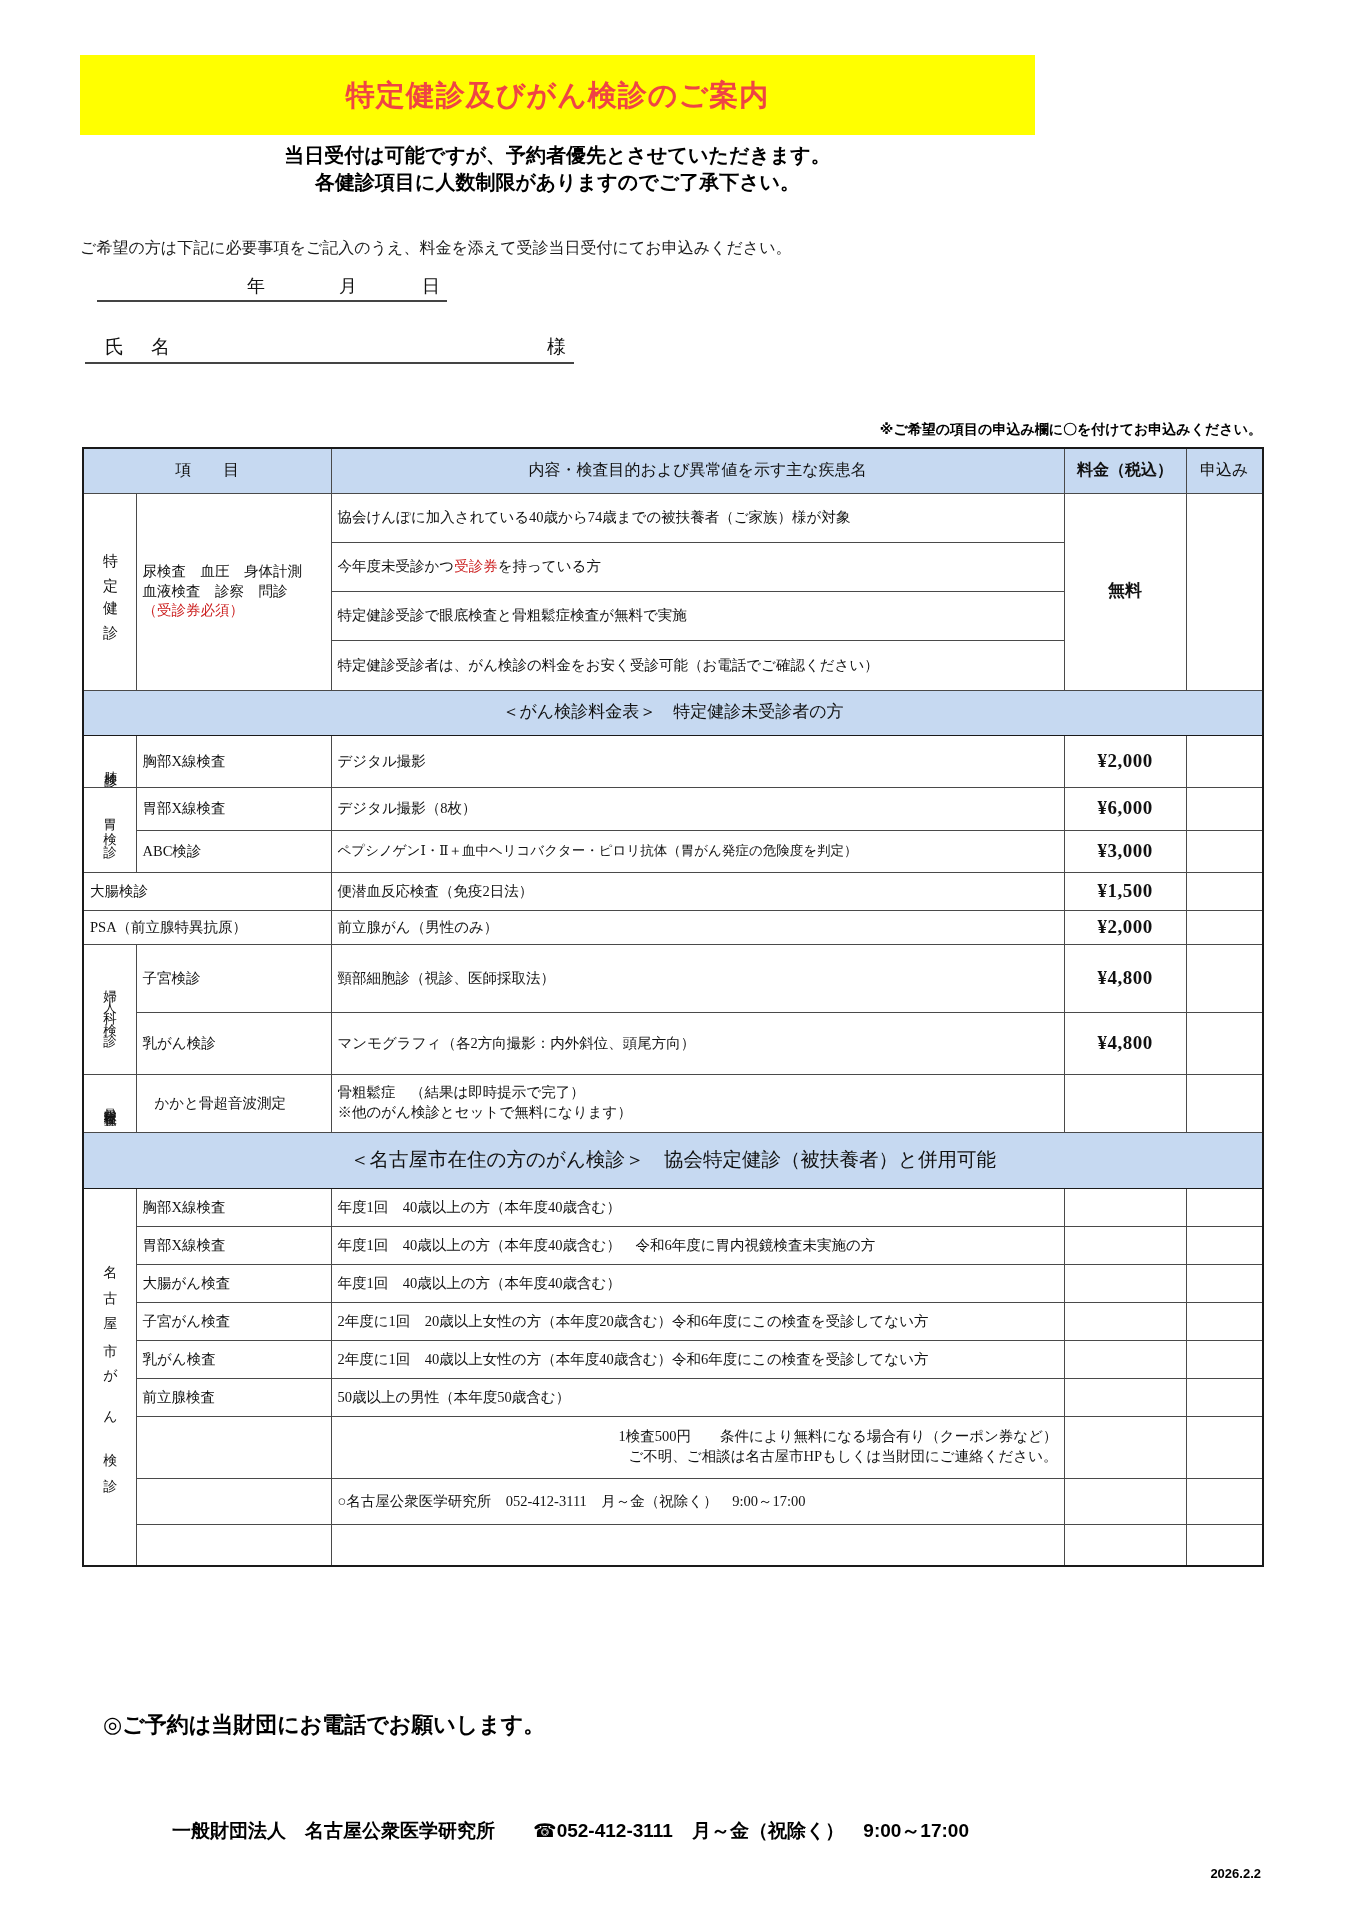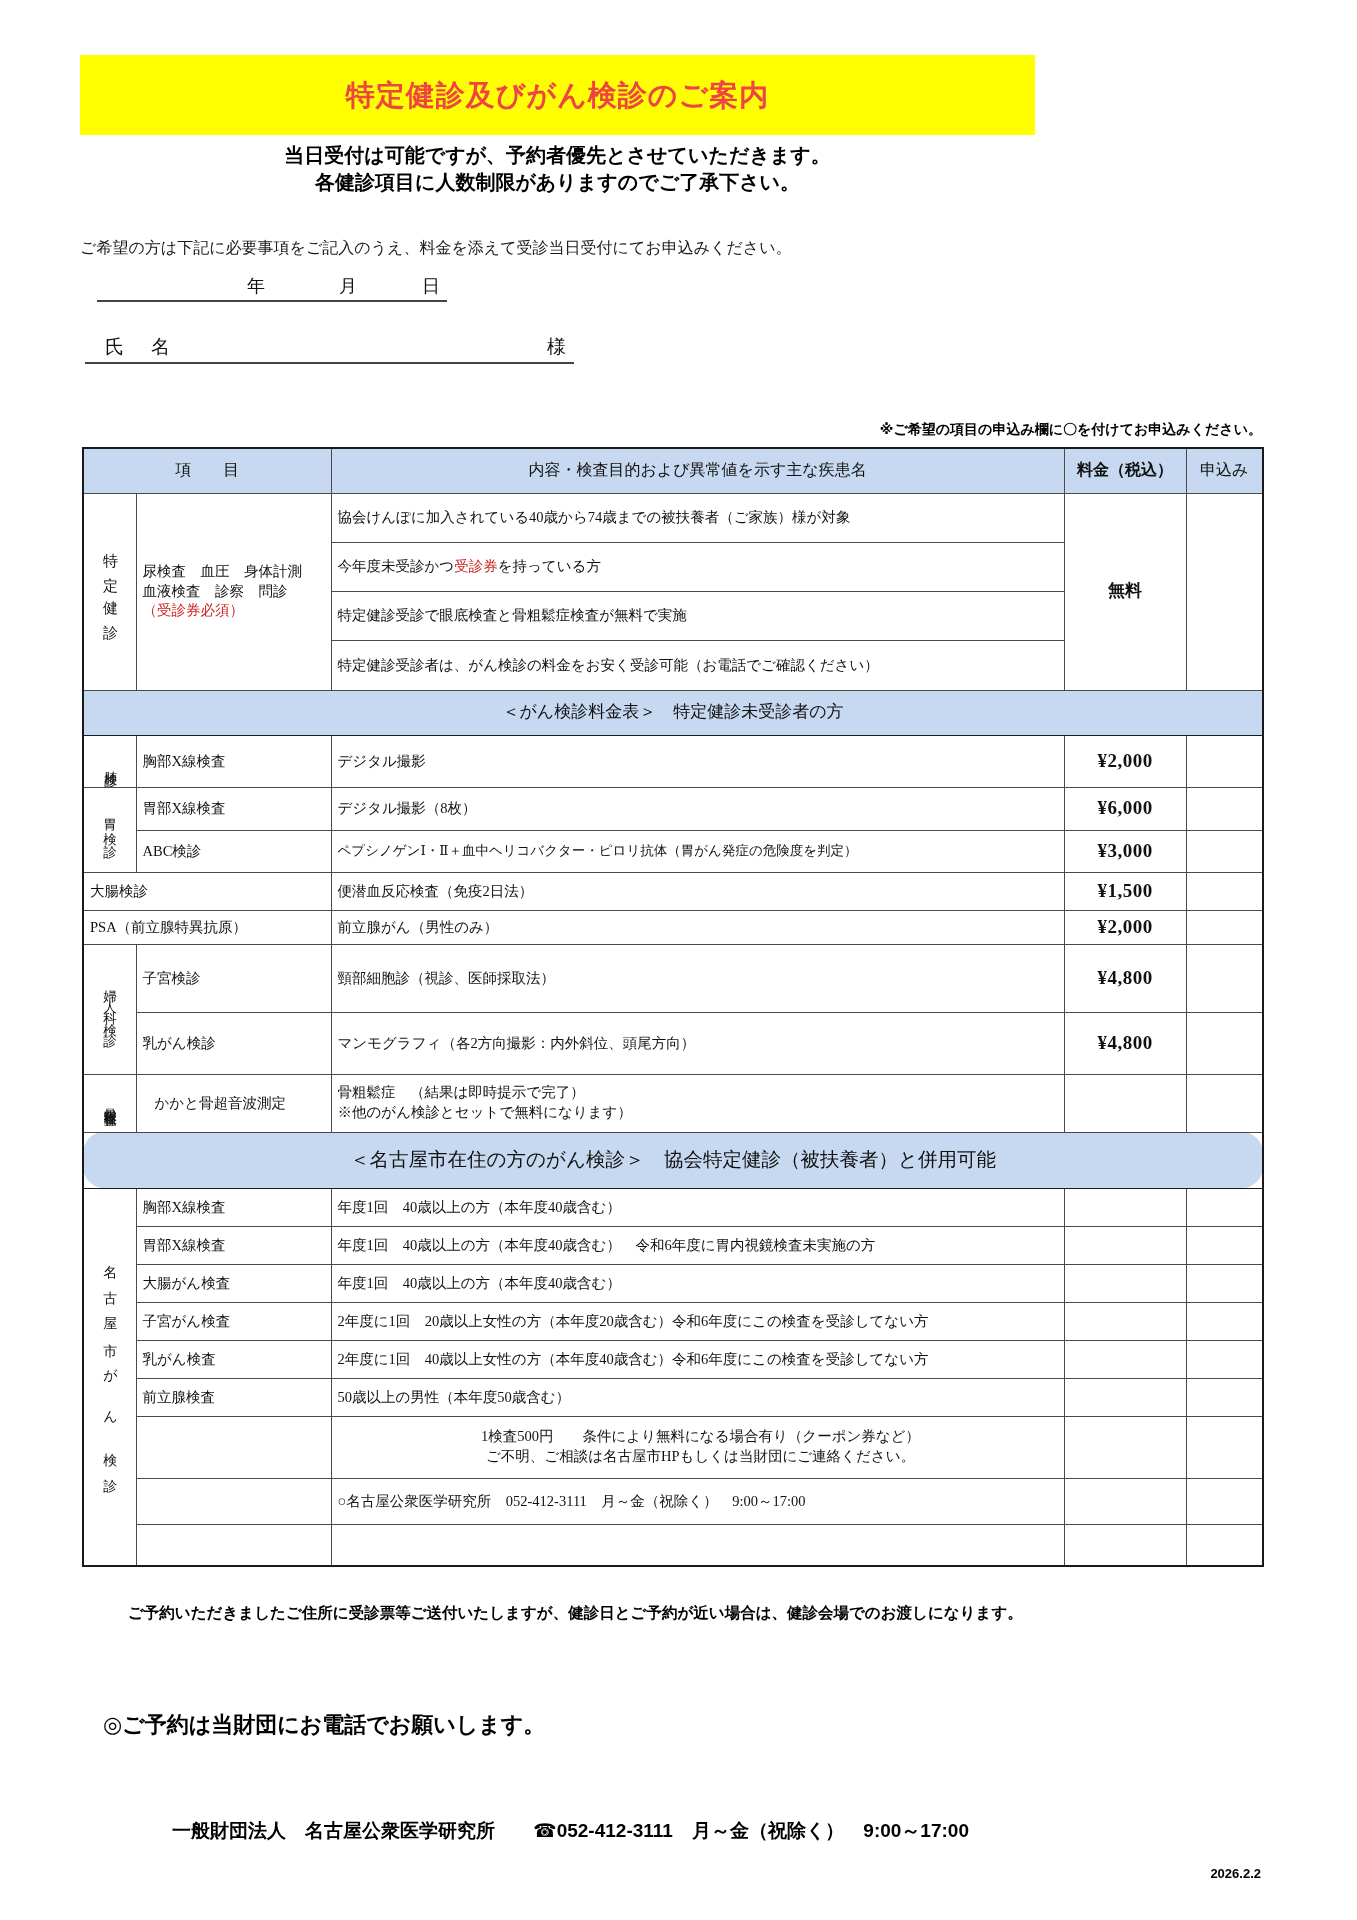--- a/index.html
+++ b/index.html
@@ -58,39 +58,39 @@
     font-size: 14.5px; line-height: 1.3; padding: 2px 6px; overflow: hidden;
     font-weight: normal; text-align: left; color: #111;
   }
   .gray-top { border-top: 1px solid #b3b3b3; }
   th.head { background: #c6d9f1; text-align: center; font-size: 16px; }
   th.head-price { font-family: "Liberation Sans", "DejaVu Sans", sans-serif; font-weight: bold; }
   td.sec-head {
     background: #c6d9f1; text-align: center; font-size: 17px;
     border-top: 1px solid #1a1a1a; border-bottom: 1px solid #1a1a1a; margin-top: 28px;
   }
-  td.sec-head.big { font-size: 19.5px; border-radius: 21px; }
+  td.sec-head.big { font-size: 19.5px; }
   td.vcell { text-align: center; padding: 2px 0; }
   .vtext {
     writing-mode: vertical-rl; text-orientation: upright;
     display: inline-block; font-size: 14px;
   }
   .vt-tokutei { letter-spacing: 24px; font-size: 15px; }
   .vt-lung    { letter-spacing: 2px;  font-size: 13px; }
   .vt-stomach { letter-spacing: 13px; font-size: 13.5px; }
   .vt-gyn     { letter-spacing: 11px; font-size: 13.5px; }
   .vt-nagoya  { letter-spacing: 26px; font-size: 14px; }
   .vt-bone    { height: 46px; font-size: 13px; line-height: 16px; letter-spacing: 1px; }
   td.price-cell { text-align: center; font-size: 19px; font-weight: 600; letter-spacing: 0.5px; }
   td.free-cell {
     text-align: center; font-family: "Liberation Sans", "DejaVu Sans", sans-serif;
     font-weight: bold; font-size: 17px;
   }
   .red { color: #cc2222; }
-  .center-cell { text-align: center; padding-left: 12px; }
+  .center-cell { text-align: right; padding-left: 12px; }
   .two-line div { line-height: 1.35; }
 
   .delivery-note {
     position: absolute; left: 128px; top: 1603px;
     font-family: "Liberation Sans", "DejaVu Sans", sans-serif;
     font-weight: bold; font-size: 15.5px; color: #000;
   }
   .reservation-note {
     position: absolute; left: 103px; top: 1710px;
     font-family: "Liberation Sans", "DejaVu Sans", sans-serif;
@@ -305,18 +305,17 @@
     </tr>
     <tr style="height:42px">
       <td class="gray-top"></td>
       <td class="gray-top"></td>
       <td class="gray-top"></td>
       <td class="gray-top"></td>
     </tr>
   </tbody>
     </table>
 
-  <div class="delivery-note">ご予約いただきましたご住所に受診票等ご送付いたしますが、健診日とご予約が近い場合は、健診会場でのお渡しになります。</div>
   <div class="reservation-note">◎ご予約は当財団にお電話でお願いします。</div>
   <div class="org-line">一般財団法人　名古屋公衆医学研究所　　☎052-412-3111　月～金（祝除く）　9:00～17:00</div>
   <div class="date-stamp">2026.2.2</div>
 
 </div>
 
 </body></html>

